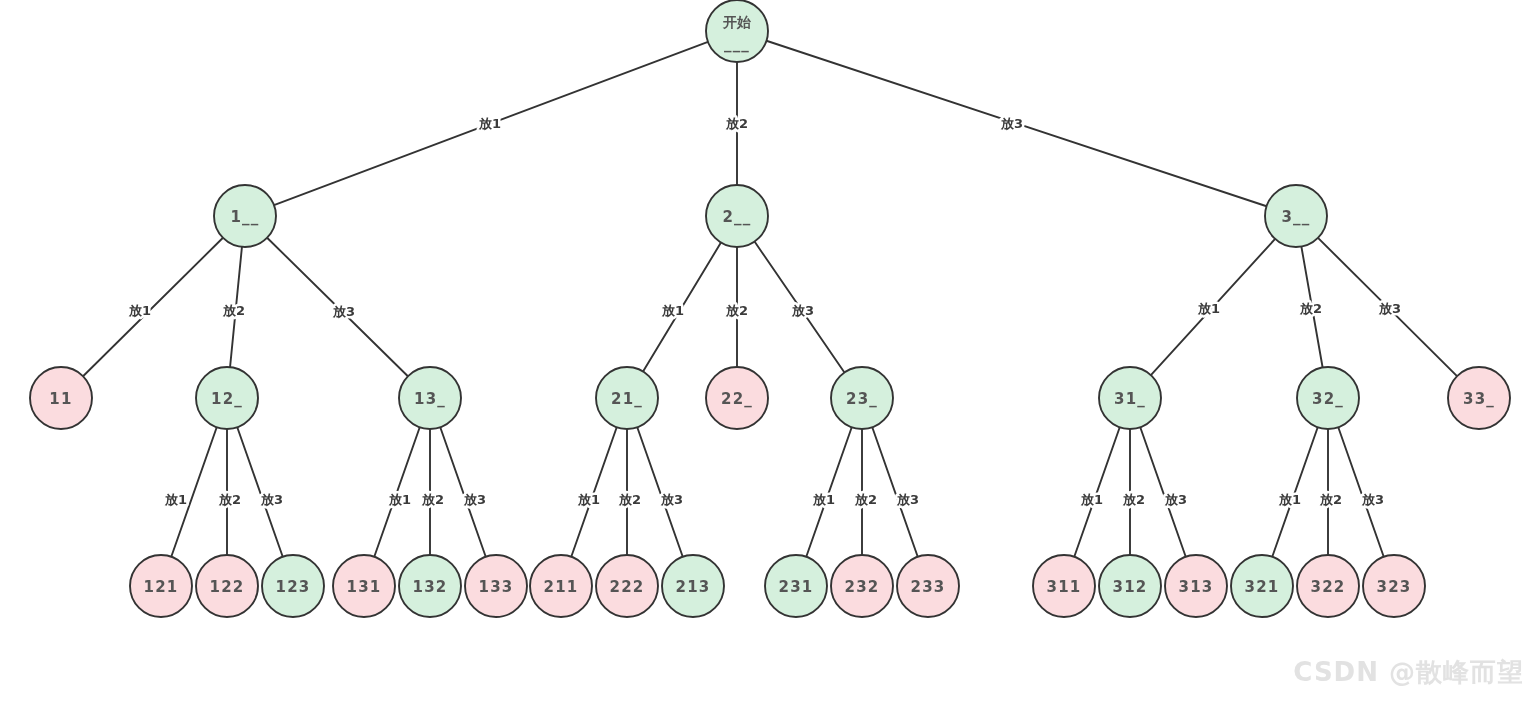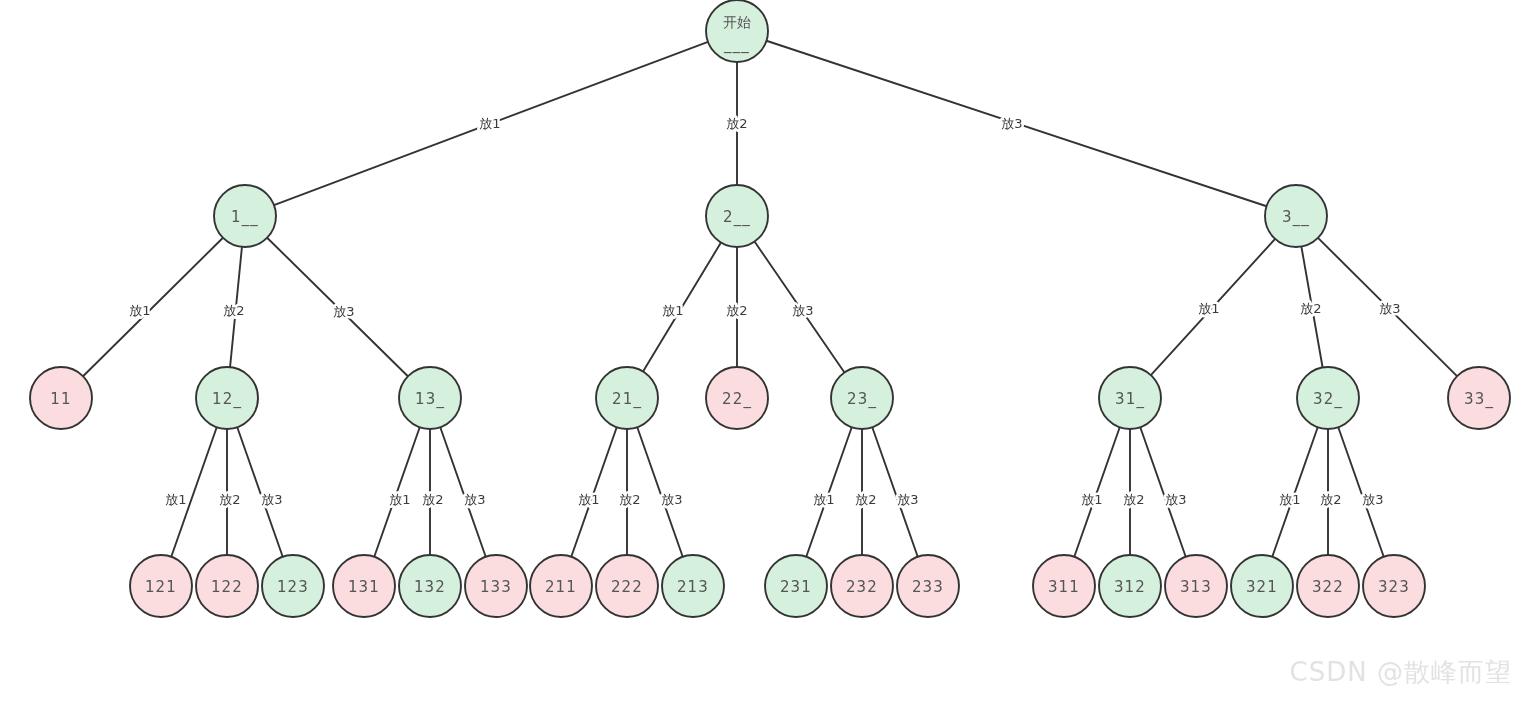--- a/index.html
+++ b/index.html
@@ -7,20 +7,21 @@
     padding: 0;
     background: #ffffff;
   }
   #canvas {
     position: relative;
     width: 1538px;
     height: 706px;
     background: #ffffff;
     font-family: "Liberation Sans", "DejaVu Sans", sans-serif;
     overflow: hidden;
+    font-weight: bold;
   }
   #tree-svg {
     position: absolute;
     top: 0;
     left: 0;
     width: 1538px;
     height: 714px;
   }
   .edge-line {
     stroke: #333333;
@@ -52,21 +53,21 @@
   }
   .edge-label {
     font-family: "DejaVu Sans", "Liberation Sans", sans-serif;
     font-size: 13px;
     fill: #3b3b3b;
     text-anchor: middle;
     dominant-baseline: middle;
   }
   .watermark {
     position: absolute;
-    right: 26px;
+    right: 14px;
     bottom: 16px;
     font-family: "DejaVu Sans", "Liberation Sans", sans-serif;
     font-size: 26px;
     color: #e2e2e2;
     letter-spacing: 1px;
     user-select: none;
     white-space: nowrap;
   }
 </style>
 </head>

